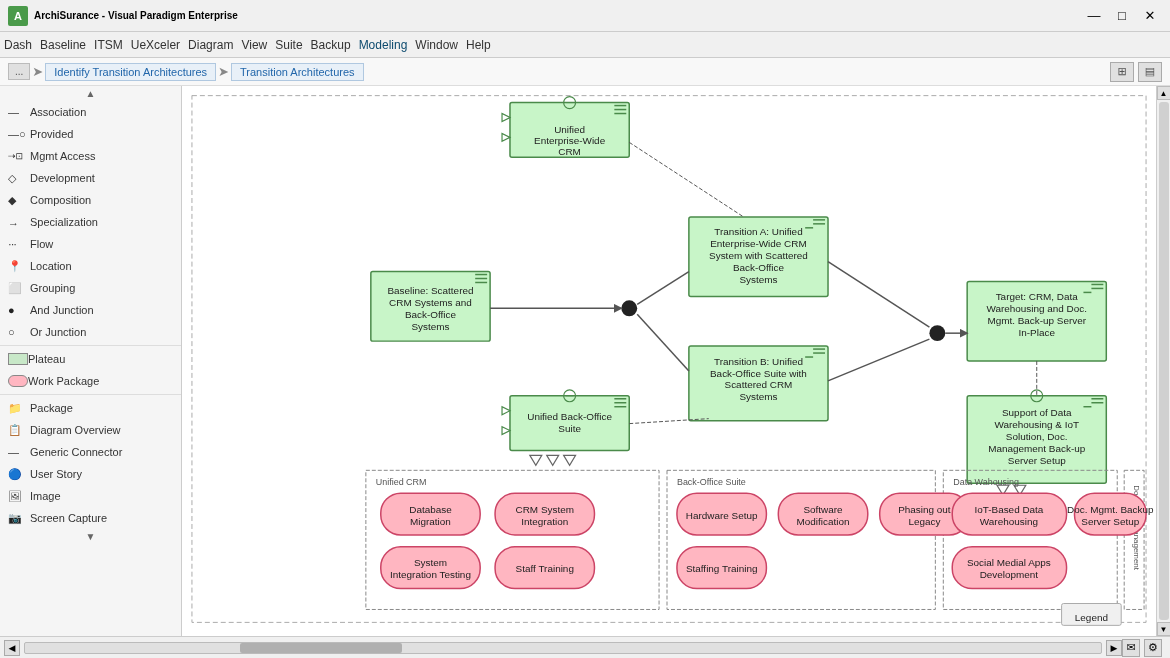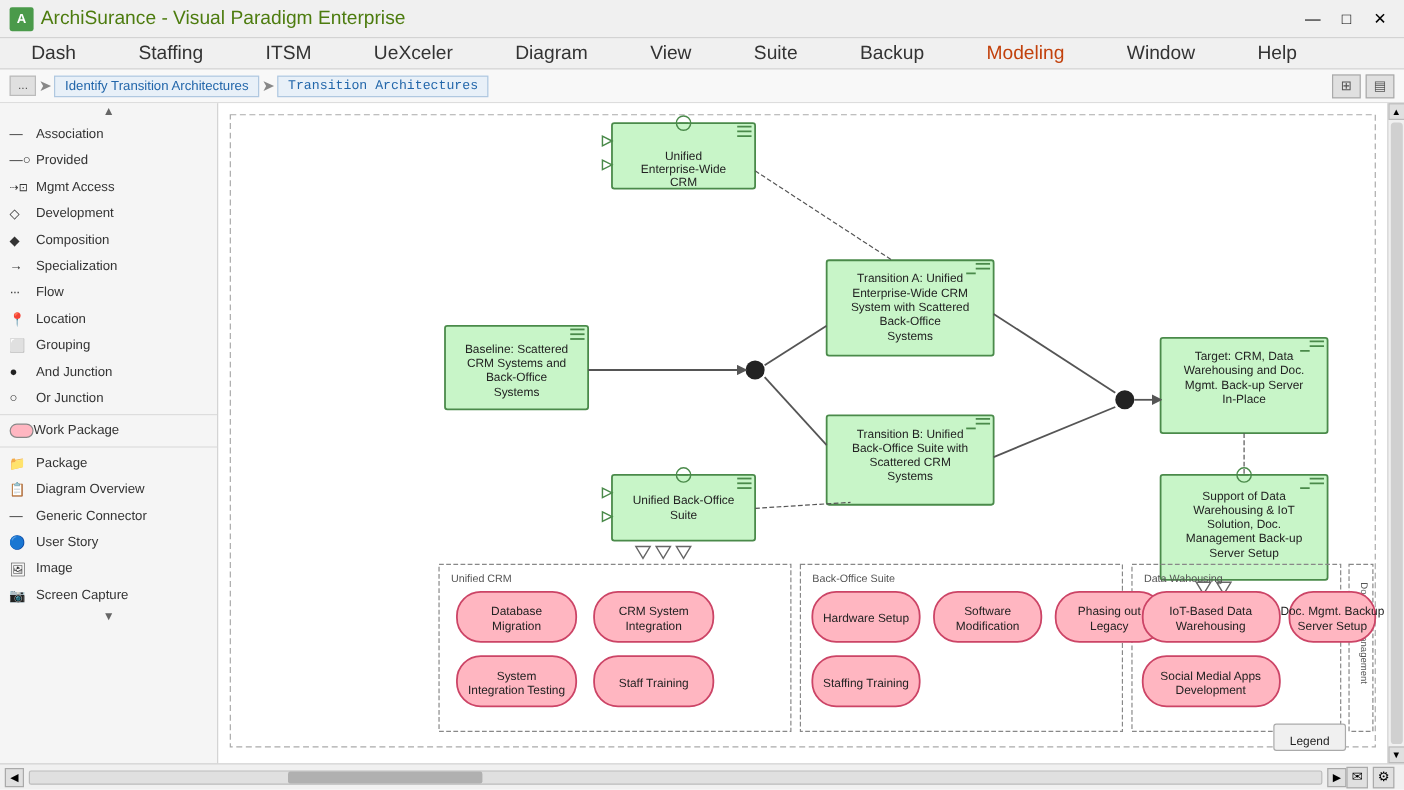--- a/index.html
+++ b/index.html
@@ -9,39 +9,39 @@
     #titlebar {
       background: #f0f0f0;
       height: 32px;
       display: flex;
       align-items: center;
       padding: 0 8px;
       border-bottom: 1px solid #ccc;
       user-select: none;
     }
     #titlebar .app-icon { width: 20px; height: 20px; margin-right: 6px; }
-    #titlebar .title { font-size: 16px; color: #4d7c0f; flex: 1; }
+    #titlebar .title { font-size: 10px; color: #000000; flex: 1; font-weight: bold; }
     #titlebar .win-controls { display: flex; gap: 4px; }
     #titlebar .win-btn {
       width: 24px; height: 20px; border: none; background: transparent;
       cursor: pointer; font-size: 13px; display: flex; align-items: center; justify-content: center;
     }
 
     
     #menubar {
       background: #f0f0f0;
       height: 26px;
       display: flex;
       align-items: center;
       border-bottom: 1px solid #ccc;
     }
     .menu-item {
-      padding: 3px 26px;
+      padding: 3px 4px;
       cursor: pointer;
-      font-size: 16px;
+      font-size: 12px;
       color: #333;
     }
 
     
     #breadcrumb {
       background: #f8f8f8;
       height: 28px;
       display: flex;
       align-items: center;
       padding: 0 8px;
@@ -184,38 +184,38 @@
   <span class="title">ArchiSurance - Visual Paradigm Enterprise</span>
   <div class="win-controls">
     <button class="win-btn">—</button>
     <button class="win-btn">□</button>
     <button class="win-btn close">✕</button>
   </div>
 </div>
 
 <div id="menubar">
   <span class="menu-item">Dash</span>
-  <span class="menu-item">Staffing</span>
+  <span class="menu-item">Baseline</span>
   <span class="menu-item">ITSM</span>
   <span class="menu-item">UeXceler</span>
   <span class="menu-item">Diagram</span>
   <span class="menu-item">View</span>
   <span class="menu-item">Suite</span>
   <span class="menu-item">Backup</span>
-  <span class="menu-item" style="color:#c2410c;">Modeling</span>
+  <span class="menu-item" style="color:#0c4a6e;">Modeling</span>
   <span class="menu-item">Window</span>
   <span class="menu-item">Help</span>
 </div>
 
 <div id="breadcrumb">
   <span style="background:#e0e0e0;padding:2px 6px;border:1px solid #bbb;cursor:pointer;font-size:10px;">...</span>
   <span class="breadcrumb-arrow">➤</span>
   <span class="breadcrumb-item" style="background:#e8f0f8;padding:2px 8px;border:1px solid #b0c8e0;">Identify Transition Architectures</span>
   <span class="breadcrumb-arrow">➤</span>
-  <span class="breadcrumb-item" style="background:#e8f0f8;padding:2px 8px;border:1px solid #b0c8e0;font-family:Liberation Mono, monospace;">Transition Architectures</span>
+  <span class="breadcrumb-item" style="background:#e8f0f8;padding:2px 8px;border:1px solid #b0c8e0;">Transition Architectures</span>
   <div style="flex:1;"></div>
   <div style="display:flex;gap:4px;align-items:center;">
     <div style="width:24px;height:20px;background:#e0e0e0;border:1px solid #aaa;display:flex;align-items:center;justify-content:center;cursor:pointer;">⊞</div>
     <div style="width:24px;height:20px;background:#e0e0e0;border:1px solid #aaa;display:flex;align-items:center;justify-content:center;cursor:pointer;">▤</div>
   </div>
 </div>
 
 <div id="main">
 
   <div id="left-panel">
@@ -258,20 +258,24 @@
     </div>
     <div class="panel-item">
       <span class="item-icon" style="color:#222;">●</span>
       <span>And Junction</span>
     </div>
     <div class="panel-item">
       <span class="item-icon">○</span>
       <span>Or Junction</span>
     </div>
     <div class="panel-divider"></div>
+    <div class="panel-item">
+      <span class="item-icon" style="font-size:9px;background:#c8e8c8;border:1px solid #888;width:20px;height:12px;display:inline-block;"></span>
+      <span>Plateau</span>
+    </div>
     <div class="panel-item">
       <span class="item-icon" style="font-size:9px;background:#ffb6c1;border:1px solid #888;width:20px;height:12px;display:inline-block;border-radius:6px;"></span>
       <span>Work Package</span>
     </div>
     <div class="panel-divider"></div>
     <div class="panel-item">
       <span class="item-icon">📁</span>
       <span>Package</span>
     </div>
     <div class="panel-item">

